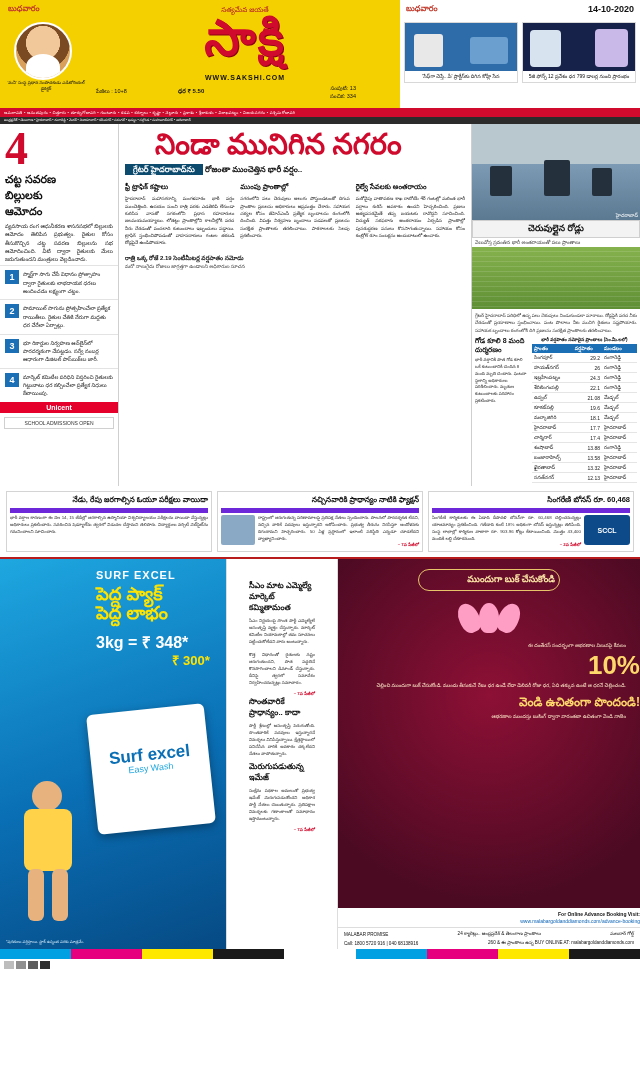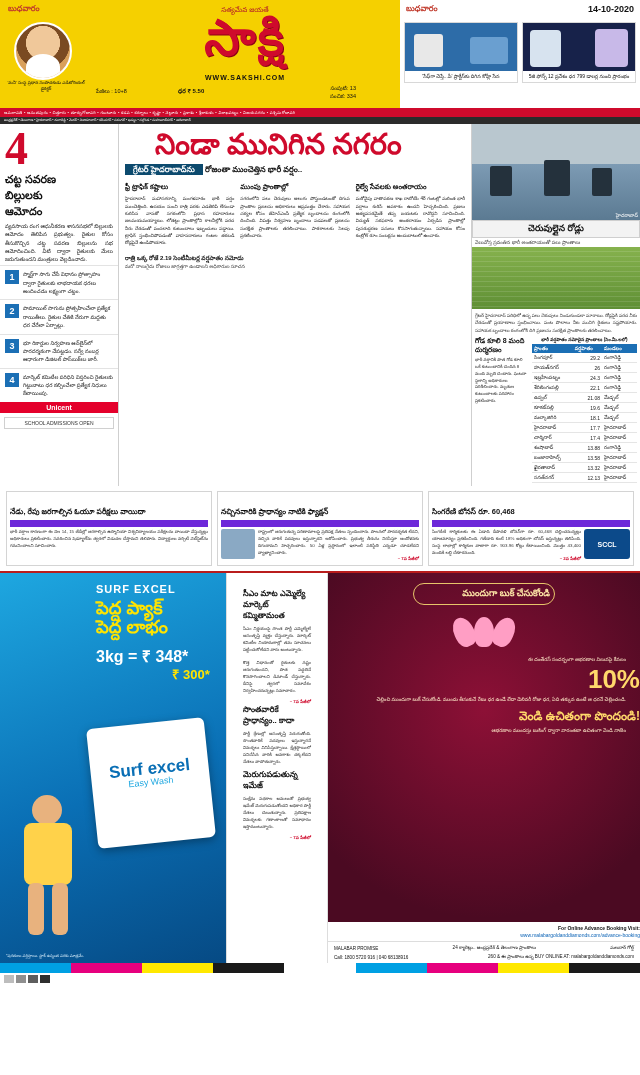--- a/index.html
+++ b/index.html
@@ -75,40 +75,40 @@
   .smallcap{font-size:5px;color:#444;padding:1px 3px;}
 
   
   table.data{width:100%;border-collapse:collapse;font-size:5px;}
   table.data th{background:#1b6fb5;color:#fff;font-size:5px;padding:1px 2px;text-align:left;}
   table.data td{border-bottom:1px solid #e5e5e5;padding:1px 2px;color:#222;}
   table.data td.n{text-align:right;}
 
   .bricks{display:flex;gap:5px;padding:5px 6px;}
   .brick{flex:1;border:1px solid #d4d4d4;padding:3px;}
-  .brick h5{margin:12px 0 2px;font-size:7.5px;color:#111;border-bottom:7px solid #6d28d9;padding-bottom:2px;}
+  .brick h5{margin:0 0 2px;font-size:7.5px;color:#111;border-bottom:5px solid #6d28d9;padding-bottom:2px;text-align:right;}
   .brick p{margin:0;font-size:4.4px;line-height:1.55;color:#333;text-align:justify;}
   .redmore{color:#cf0a2c;font-weight:bold;}
 
   
   .ads{display:flex;height:390px;border-top:2px solid #b91c1c;}
   .ad-surf{width:226px;position:relative;background:linear-gradient(160deg,#1ea7e0,#0a6fb5 55%,#064a84);overflow:hidden;}
   .surf-title{position:absolute;left:96px;top:10px;color:#fff;font-size:11px;font-weight:bold;letter-spacing:1px;}
   .surf-l1{position:absolute;left:96px;top:26px;color:#ffe400;font-size:18px;font-weight:bold;line-height:19px;}
   .surf-price{position:absolute;left:96px;top:72px;color:#fff;font-size:16px;font-weight:bold;}
   .surf-off{position:absolute;left:172px;top:92px;color:#ffe400;font-size:13px;font-weight:bold;}
   .pack{position:absolute;left:92px;top:150px;width:118px;height:120px;background:#fff;border-radius:6px;transform:rotate(-6deg);
      box-shadow:0 3px 10px rgba(0,0,0,.35);}
   .pack b{display:block;text-align:center;margin-top:38px;color:#0a6fb5;font-size:17px;line-height:16px;}
   .pack i{display:block;text-align:center;color:#1ea7e0;font-size:9px;font-style:normal;}
   .kid{position:absolute;left:6px;bottom:18px;width:86px;height:150px;}
   .kid .head{position:absolute;left:26px;top:0;width:30px;height:30px;border-radius:50%;background:#e8b27e;}
   .kid .body{position:absolute;left:18px;top:28px;width:48px;height:62px;background:#ffd24a;border-radius:8px;}
   .kid .leg{position:absolute;top:88px;width:16px;height:52px;background:#e8b27e;border-radius:6px;}
-  .ad-mid{width:102px;border-left:1px solid #ddd;border-right:1px solid #ddd;padding:16px;box-sizing:border-box;}
+  .ad-mid{width:112px;border-left:1px solid #ddd;border-right:1px solid #ddd;padding:22px;box-sizing:border-box;}
   .ad-mid h5{margin:0 0 3px;font-size:8px;color:#111;}
   .ad-mid p{margin:0 0 5px;font-size:4.4px;line-height:1.6;color:#333;text-align:justify;}
   .ad-mal{flex:1;background:radial-gradient(circle at 50% 35%,#8d1036,#4b0a22 70%);position:relative;color:#fff;text-align:right;}
   .mal-badge{margin:10px auto 0;width:132px;border:1px solid #e7c46a;border-radius:40px;padding:4px;font-size:9px;color:#ffe9a8;font-weight:bold;}
   .lotus{margin:8px auto;width:60px;height:34px;position:relative;}
   .lotus span{position:absolute;bottom:0;width:20px;height:30px;background:#ff9ec4;border-radius:50% 50% 40% 40%;}
   .mal-txt{font-size:5px;line-height:1.7;padding:0 14px;color:#ffe9c9;}
   .mal-10{font-size:26px;font-weight:bold;color:#ffd86b;}
   .mal-silver{font-size:12px;color:#ffd86b;font-weight:bold;margin-top:6px;}
   .mal-foot{position:absolute;left:0;bottom:0;width:100%;background:#fff;color:#111;}

